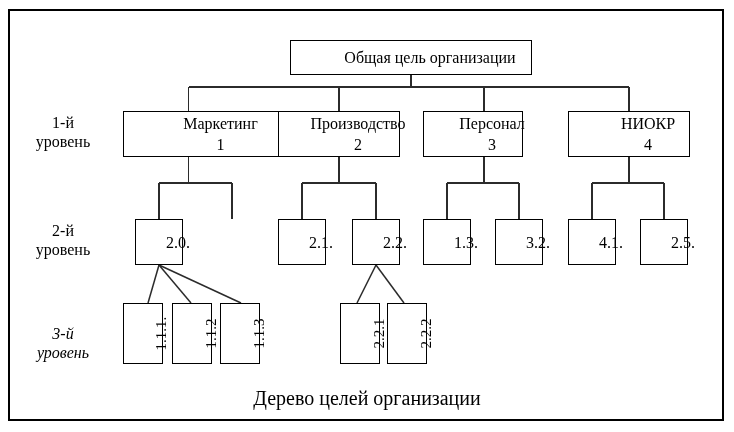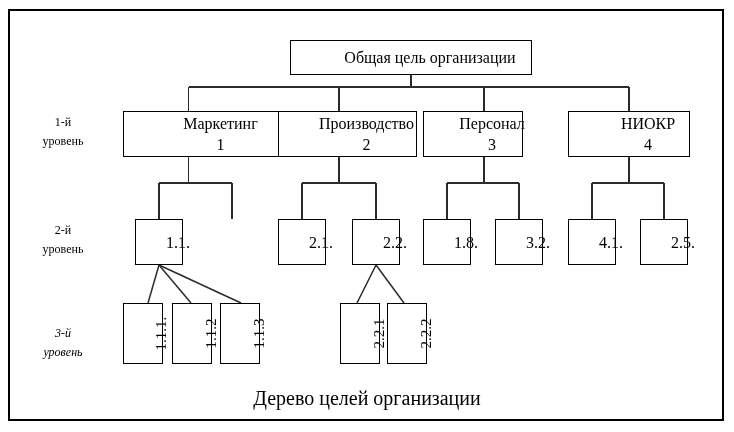--- a/index.html
+++ b/index.html
@@ -53,21 +53,21 @@
   .box.l3 { top: 303px; width: 37px; height: 61px; font-size: 15px; }
   .box.l3 .vert {
     transform: rotate(-90deg);
     white-space: nowrap;
   }
   .row-label {
     position: absolute;
     left: 23px;
     width: 80px;
     text-align: center;
-    font-size: 12px;
+    font-size: 16px;
     line-height: 19px;
   }
   .row-label.r1 { top: 113px; }
   .row-label.r2 { top: 221px; }
   .row-label.r3 { top: 324px; font-style: italic; }
   .caption {
     position: absolute;
     left: 0;
     top: 387px;
     width: 734px;
@@ -124,44 +124,44 @@
   </svg>
 
   <div class="box root">
     <span>Общая цель организации</span>
   </div>
 
   <div class="box l1" style="left:123px;width:157px">
     <span>Маркетинг</span>
     <span>1</span>
   </div>
-  <div class="box l1" style="left:278px;width:139px">
+  <div class="box l1" style="left:278px;width:122px">
     <span>Производство</span>
     <span>2</span>
   </div>
   <div class="box l1" style="left:423px;width:100px">
     <span>Персонал</span>
     <span>3</span>
   </div>
   <div class="box l1" style="left:568px;width:122px">
     <span>НИОКР</span>
     <span>4</span>
   </div>
 
   <div class="box l2" style="left:135px">
-    <span>1.1.</span>
+    <span>2.0.</span>
   </div>
   <div class="box l2" style="left:278px">
     <span>2.1.</span>
   </div>
   <div class="box l2" style="left:352px">
     <span>2.2.</span>
   </div>
   <div class="box l2" style="left:423px">
-    <span>1.8.</span>
+    <span>1.3.</span>
   </div>
   <div class="box l2" style="left:495px">
     <span>3.2.</span>
   </div>
   <div class="box l2" style="left:568px">
     <span>4.1.</span>
   </div>
   <div class="box l2" style="left:640px">
     <span>2.5.</span>
   </div>

